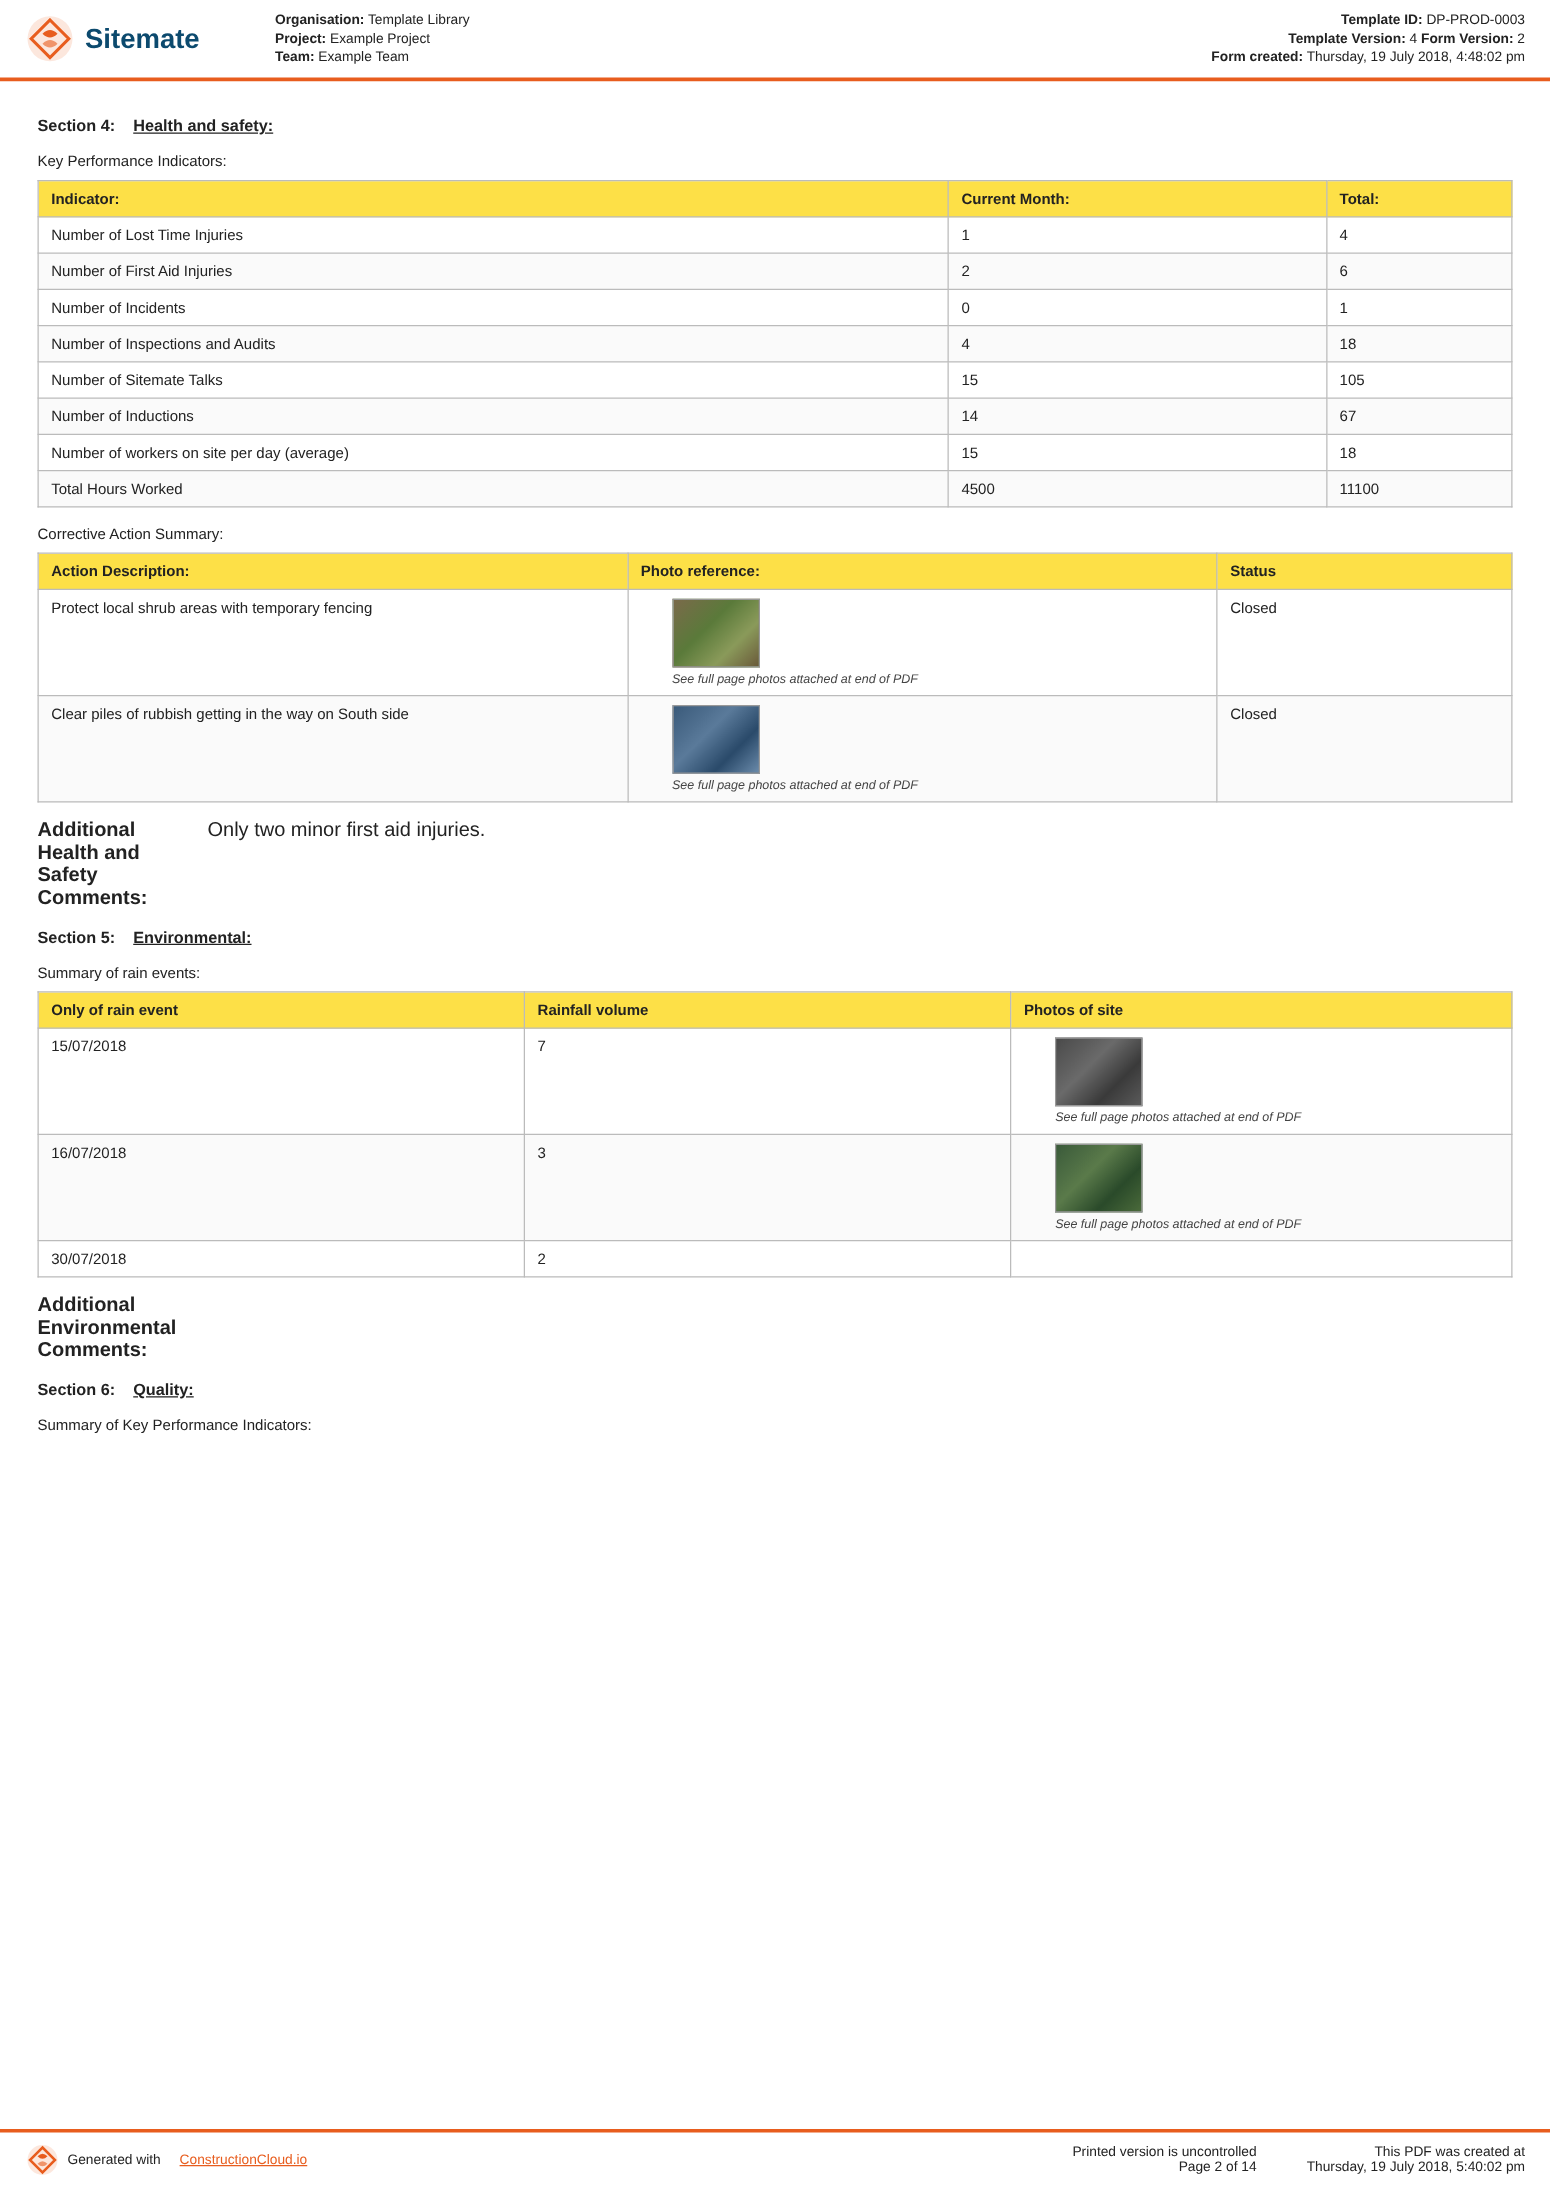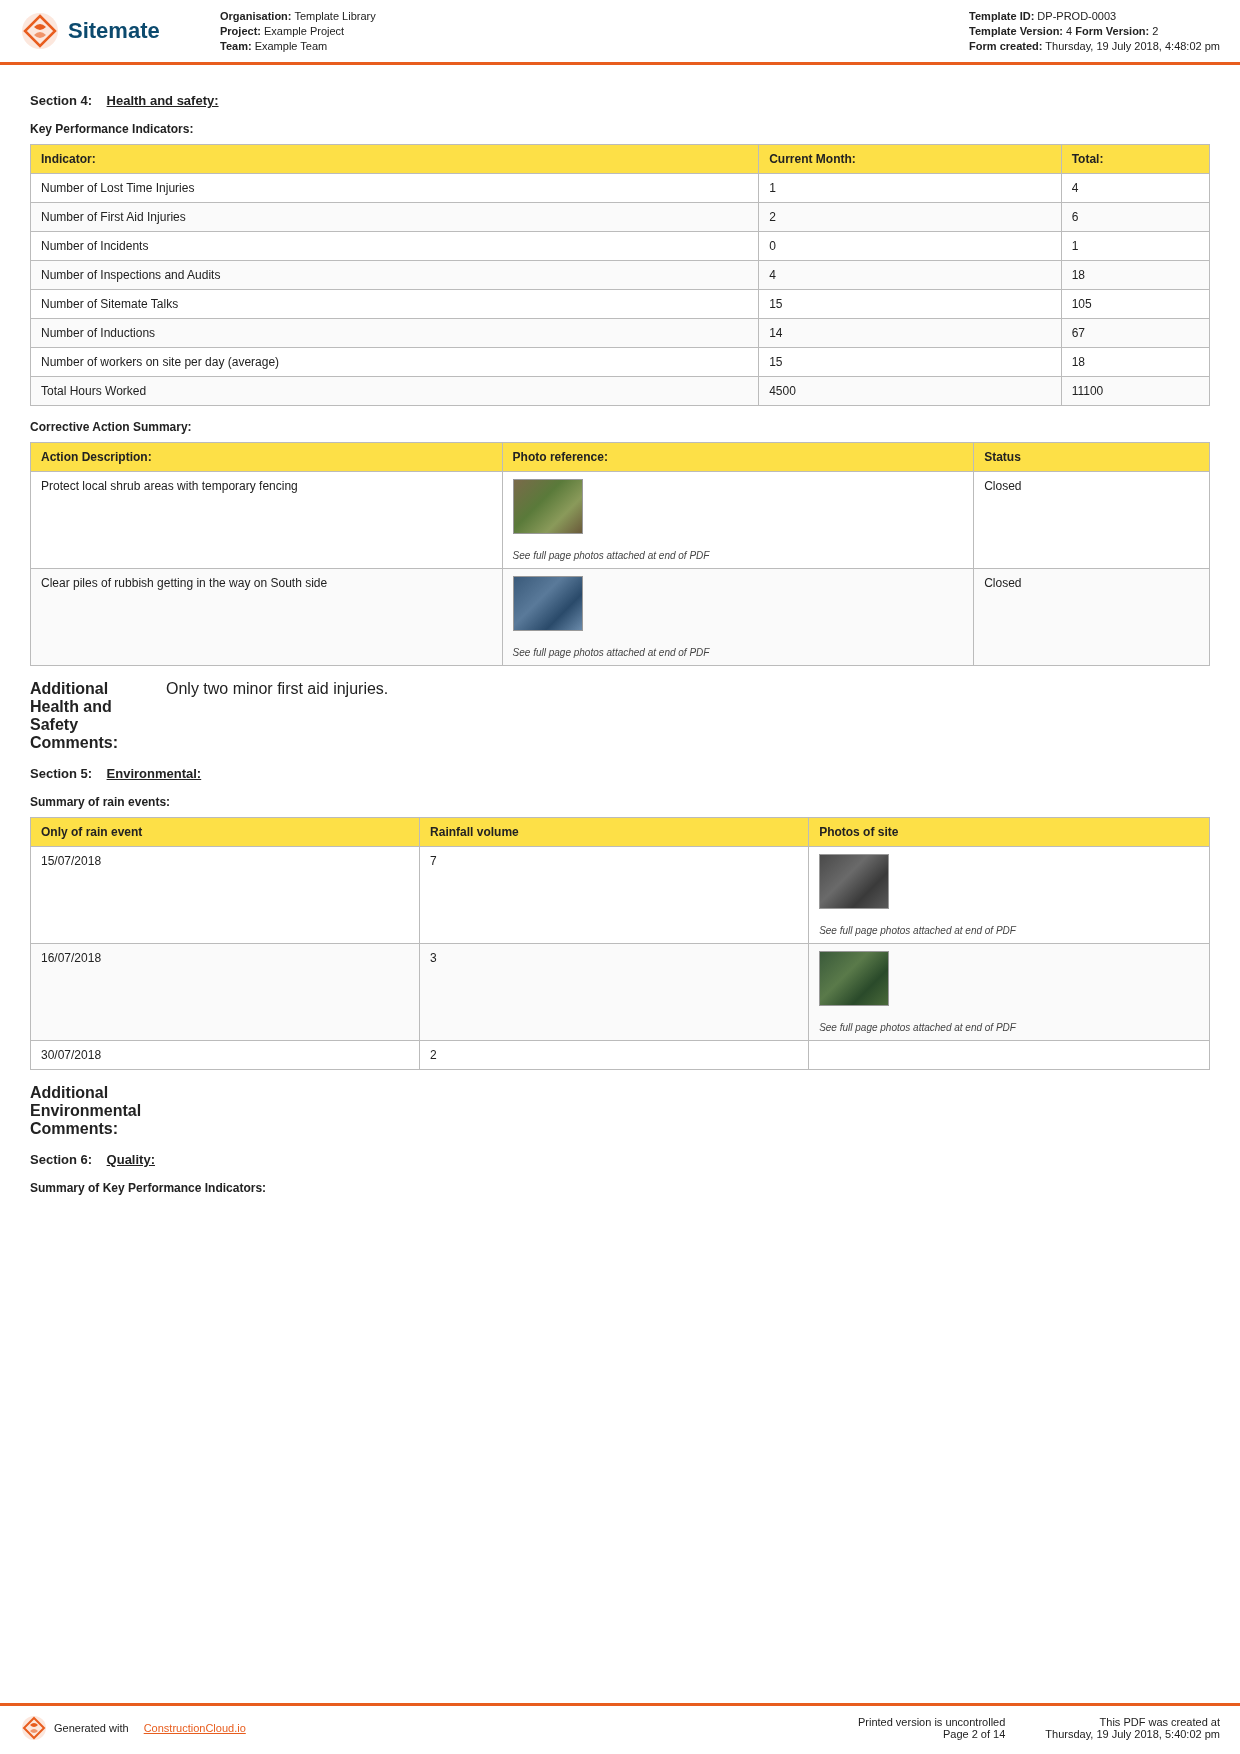--- a/index.html
+++ b/index.html
@@ -45,20 +45,21 @@
       display: flex;
       flex-direction: column;
       gap: 3px;
       font-size: 11px;
     }
     .header-meta-col span strong {
       font-weight: bold;
     }
     .header-meta-right {
       margin-left: auto;
+      text-align: right;
     }
 
     
     .content {
       padding: 18px 30px 0 30px;
     }
 
     .section-heading {
       font-size: 13px;
       font-weight: bold;
@@ -68,21 +69,21 @@
     .section-heading .section-label {
       font-weight: bold;
     }
     .section-heading .section-title {
       text-decoration: underline;
       font-weight: bold;
     }
 
     .sub-heading {
       font-size: 12px;
-      font-weight: bold;
+      font-weight: normal;
       margin-bottom: 8px;
       margin-top: 14px;
     }
 
     
     table {
       width: 100%;
       border-collapse: collapse;
       margin-bottom: 14px;
     }
@@ -100,21 +101,22 @@
       font-size: 12px;
       vertical-align: top;
     }
     tr:nth-child(even) td { background: #fafafa; }
     tr:nth-child(odd) td { background: #fff; }
 
     
     .photo-cell {
       display: flex;
       flex-direction: column;
-      gap: 16px;
+      gap: 4px;
+      margin-left: 25px;
     }
     .photo-placeholder {
       width: 70px;
       height: 55px;
       background: #ccc;
       border: 1px solid #999;
       display: flex;
       align-items: center;
       justify-content: center;
       overflow: hidden;

